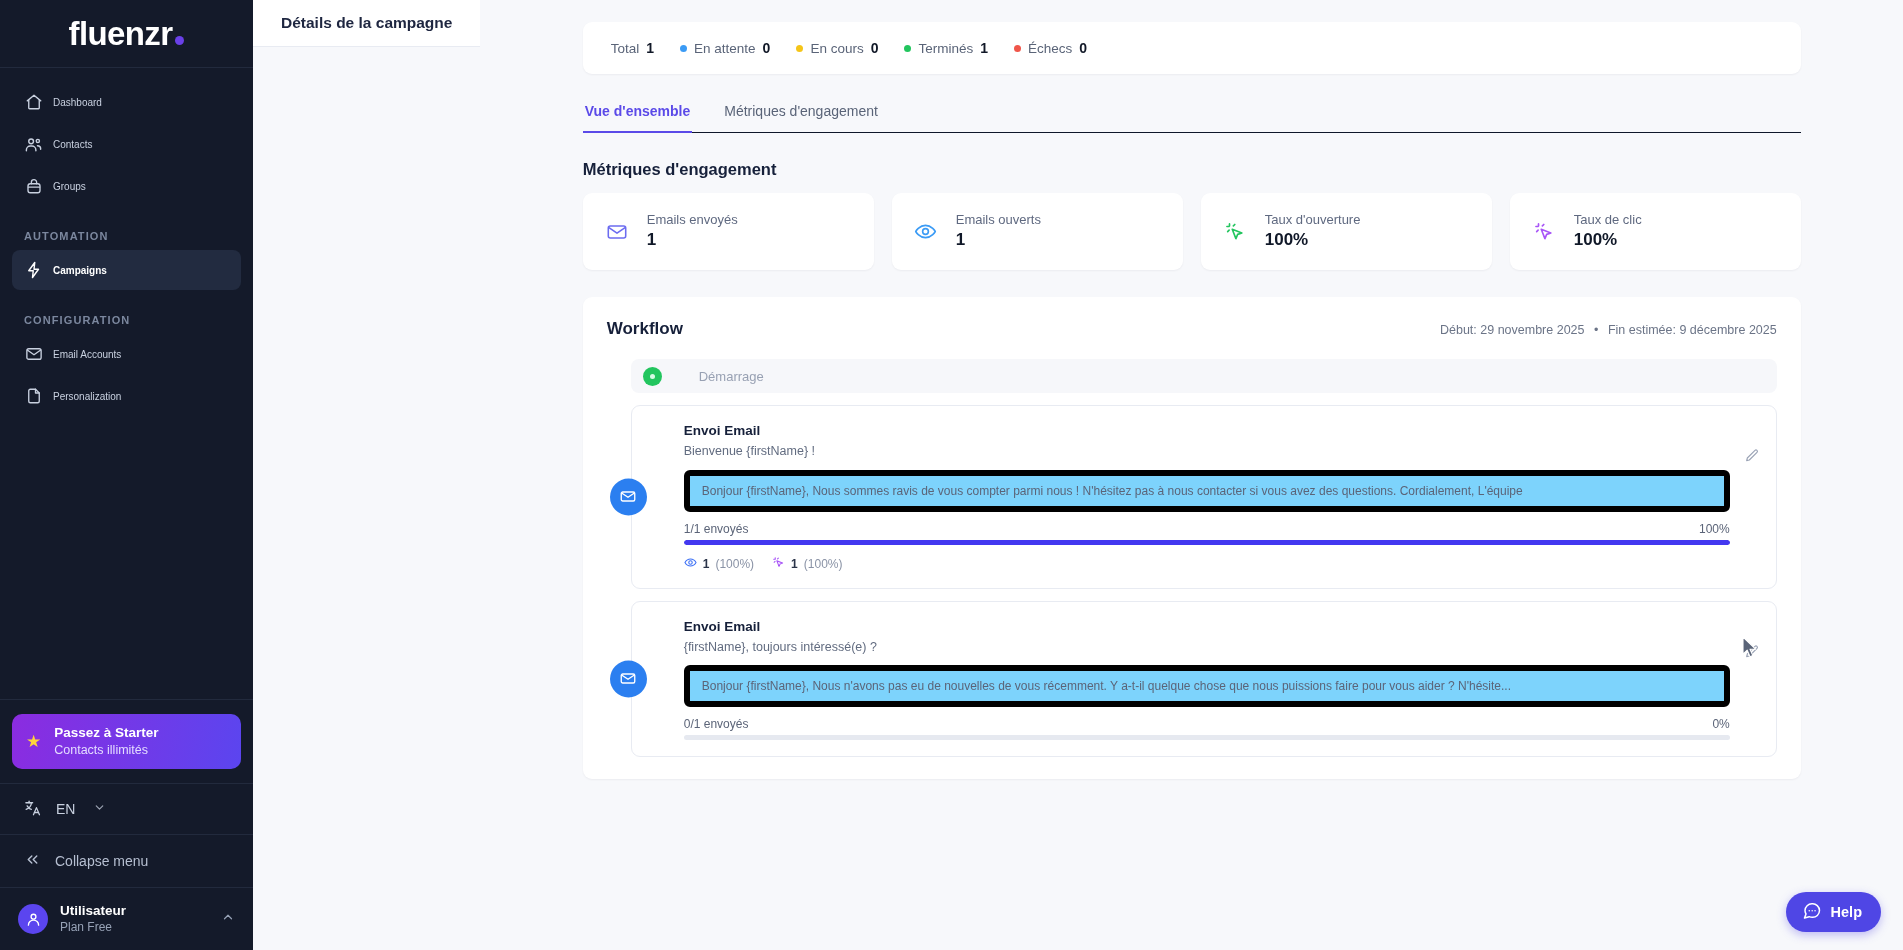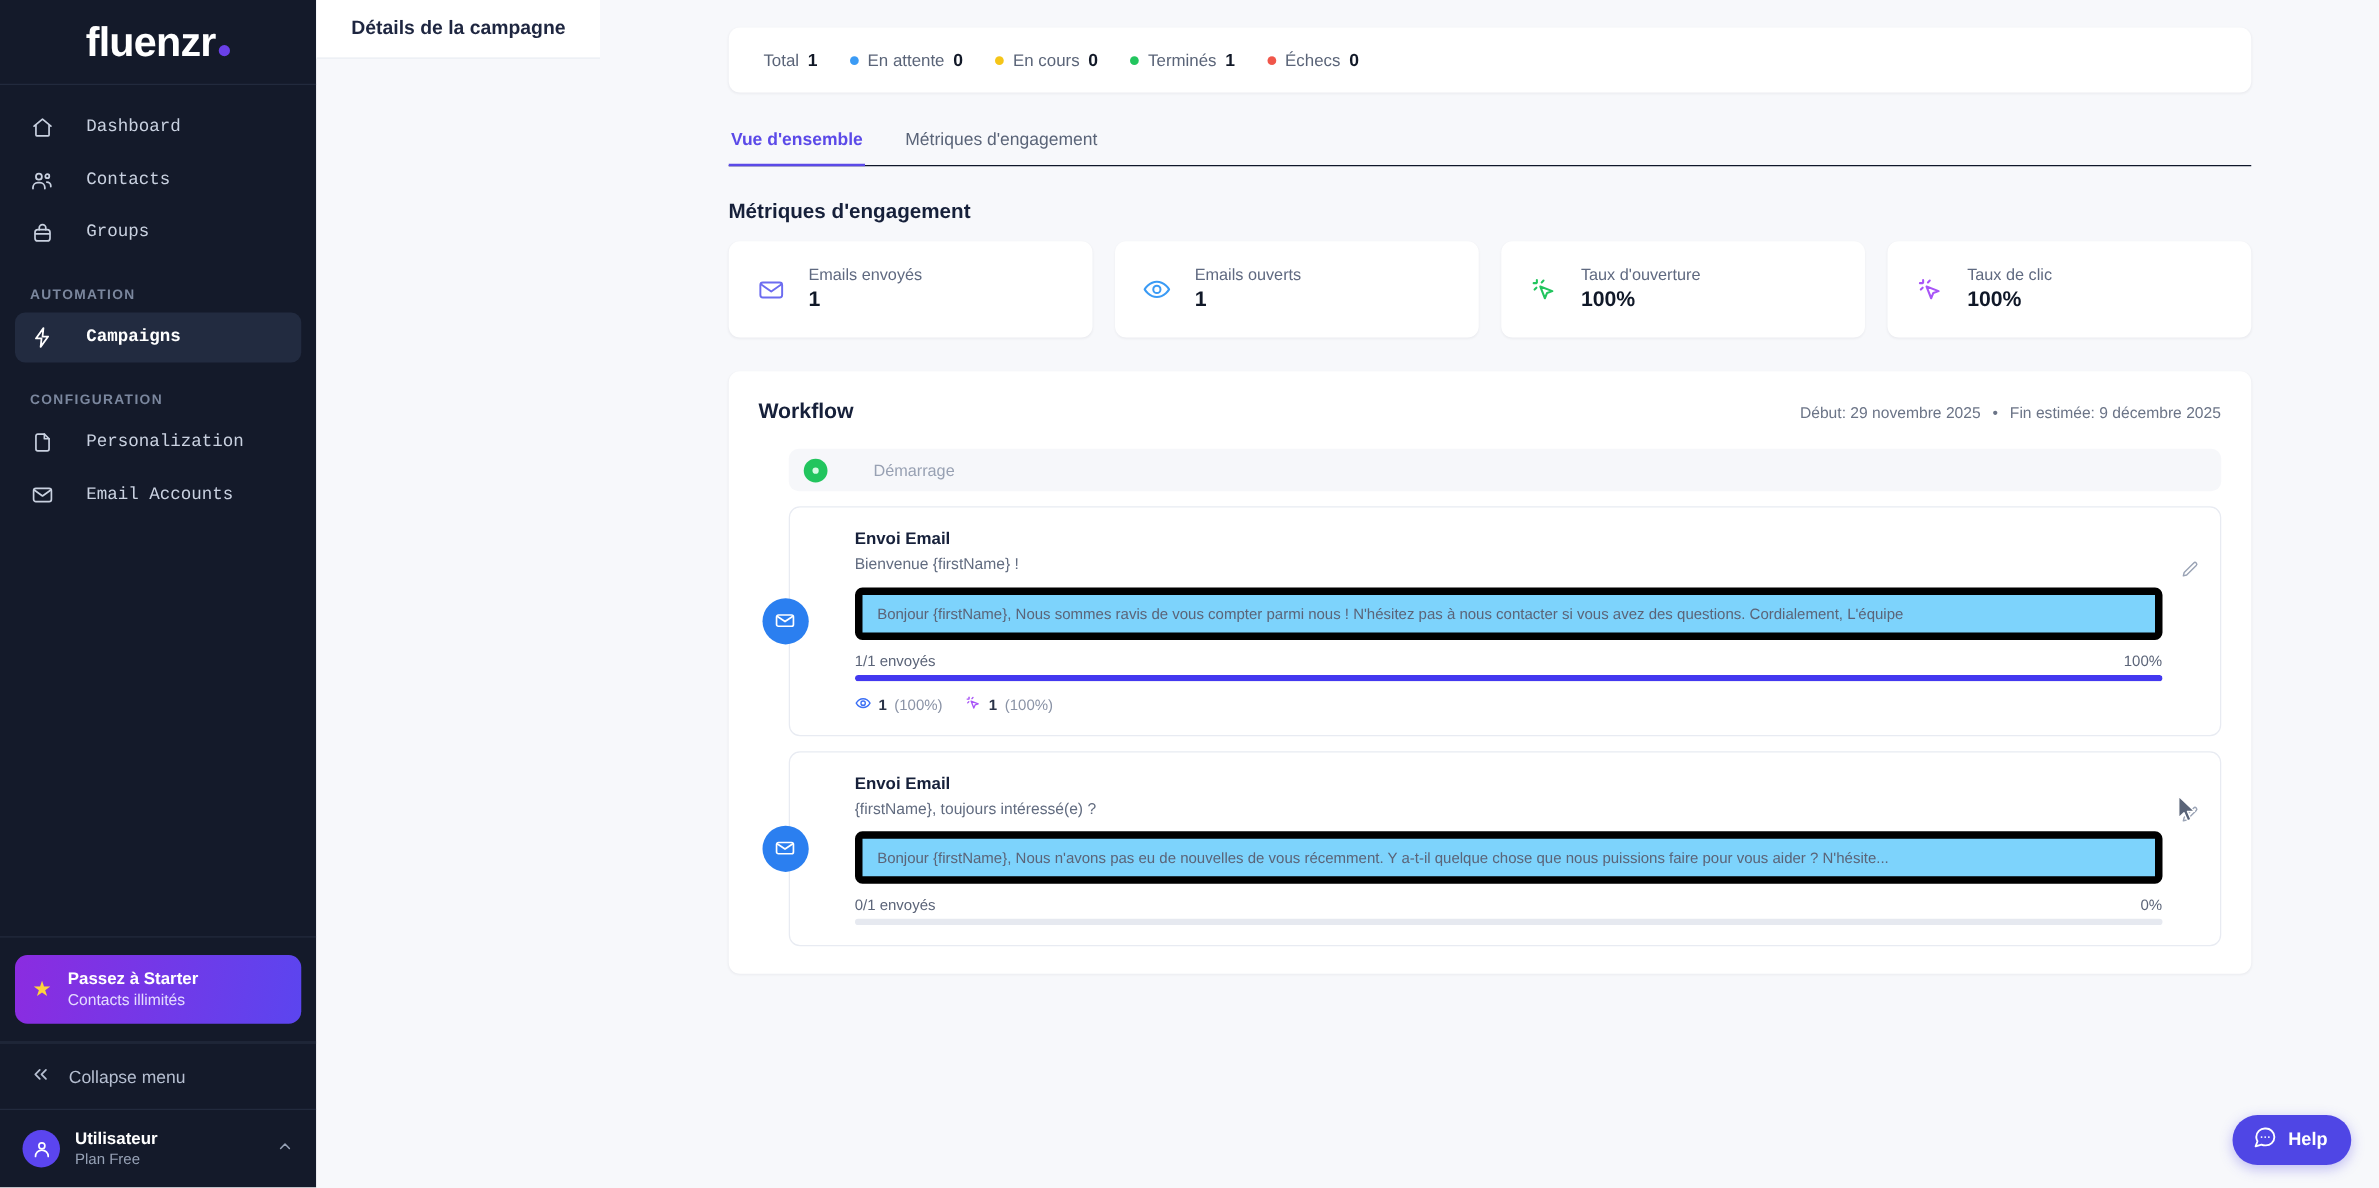--- a/index.html
+++ b/index.html
@@ -42,29 +42,28 @@
     width: 9px; height: 9px;
     border-radius: 50%;
     background: #6a40e8;
     margin-left: 3px;
     vertical-align: baseline;
   }
   .sb-nav { padding: 14px 12px 0 12px; }
   .sb-item {
     display: flex;
     align-items: center;
-    gap: 26px;
+    gap: 10px;
     height: 40px;
     padding: 0 12px;
     border-radius: 8px;
-    font-size: 14px;
+    font-size: 10px;
     color: #c9d1e0;
     cursor: pointer;
     margin-bottom: 2px;
-    font-family: Liberation Mono, monospace;
   }
   .sb-item.active { background: #222b40; color: #ffffff; font-weight: 600; }
   .sb-item .ic { width: 19px; height: 19px; display: flex; align-items: center; justify-content: center; flex: 0 0 19px; }
   .sb-item .ic svg { display: block; }
   .sb-section {
     font-size: 11px;
     letter-spacing: 1.1px;
     font-weight: 700;
     color: #7b879e;
     padding: 0 12px;
@@ -376,53 +375,71 @@
             </svg>
         </span>
         <span>Campaigns</span>
       </div>
 
       <div class="sb-section">CONFIGURATION</div>
 
       <div class="sb-item">
         <span class="ic">
           <svg width="18" height="18" viewBox="0 0 24 24" fill="none" stroke="#c9d1e0" stroke-width="1.8" stroke-linecap="round" stroke-linejoin="round">
+              <rect x="2.5" y="5" width="19" height="14" rx="2.5"></rect>
+              <path d="m3.5 7 8.5 6 8.5-6"></path>
+            </svg>
+        </span>
+        <span>Email Accounts</span>
+      </div>
+
+      <div class="sb-item">
+        <span class="ic">
+          <svg width="18" height="18" viewBox="0 0 24 24" fill="none" stroke="#c9d1e0" stroke-width="1.8" stroke-linecap="round" stroke-linejoin="round">
               <path d="M14 3H7a2 2 0 0 0-2 2v14a2 2 0 0 0 2 2h10a2 2 0 0 0 2-2V8l-5-5z"></path>
               <path d="M14 3v5h5"></path>
             </svg>
         </span>
         <span>Personalization</span>
       </div>
 
-      <div class="sb-item">
-        <span class="ic">
-          <svg width="18" height="18" viewBox="0 0 24 24" fill="none" stroke="#c9d1e0" stroke-width="1.8" stroke-linecap="round" stroke-linejoin="round">
-              <rect x="2.5" y="5" width="19" height="14" rx="2.5"></rect>
-              <path d="m3.5 7 8.5 6 8.5-6"></path>
-            </svg>
-        </span>
-        <span>Email Accounts</span>
-      </div>
-
     </nav>
 
     <div class="sb-spacer"></div>
 
     <div class="sb-divider"></div>
 
     <div class="sb-upgrade">
       <span class="star">★</span>
       <div>
         <div class="up-title">Passez à Starter</div>
         <div class="up-sub">Contacts illimités</div>
       </div>
     </div>
 
     <div class="sb-divider"></div>
 
+    <div class="sb-lang">
+      <span class="ic">
+        <svg width="18" height="18" viewBox="0 0 24 24" fill="none" stroke="#c9d1e0" stroke-width="1.7" stroke-linecap="round" stroke-linejoin="round">
+            <path d="M2.5 5h9"></path>
+            <path d="M6.8 3v2"></path>
+            <path d="M9.8 5c0 4-3.4 7.5-7 8.8"></path>
+            <path d="M4.2 9.2c1.3 2.3 3.4 4 5.6 4.7"></path>
+            <path d="m12.6 21 4-9.5 4 9.5"></path>
+            <path d="M14 18h5.2"></path>
+          </svg>
+      </span>
+      <span>EN</span>
+      <span class="chev">
+        <svg width="13" height="13" viewBox="0 0 24 24" fill="none" stroke="#c9d1e0" stroke-width="2.2" stroke-linecap="round" stroke-linejoin="round">
+            <path d="m6 9 6 6 6-6"></path>
+          </svg>
+      </span>
+    </div>
 
     <div class="sb-divider"></div>
 
     <div class="sb-collapse">
       <span class="ic">
         <svg width="17" height="17" viewBox="0 0 24 24" fill="none" stroke="#b6bfd1" stroke-width="2" stroke-linecap="round" stroke-linejoin="round">
             <path d="m11 17-5-5 5-5"></path>
             <path d="m18 17-5-5 5-5"></path>
           </svg>
       </span>

